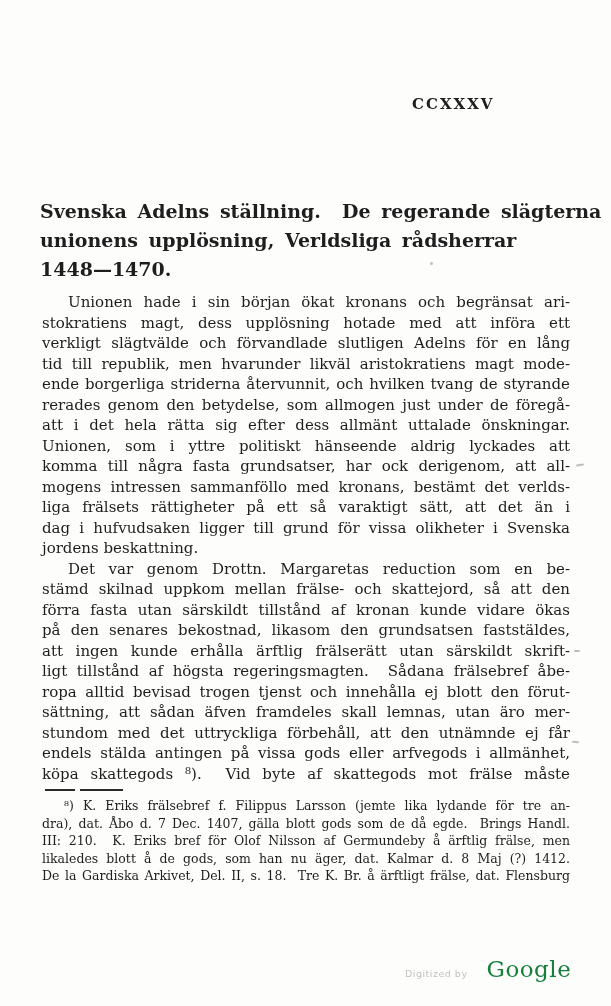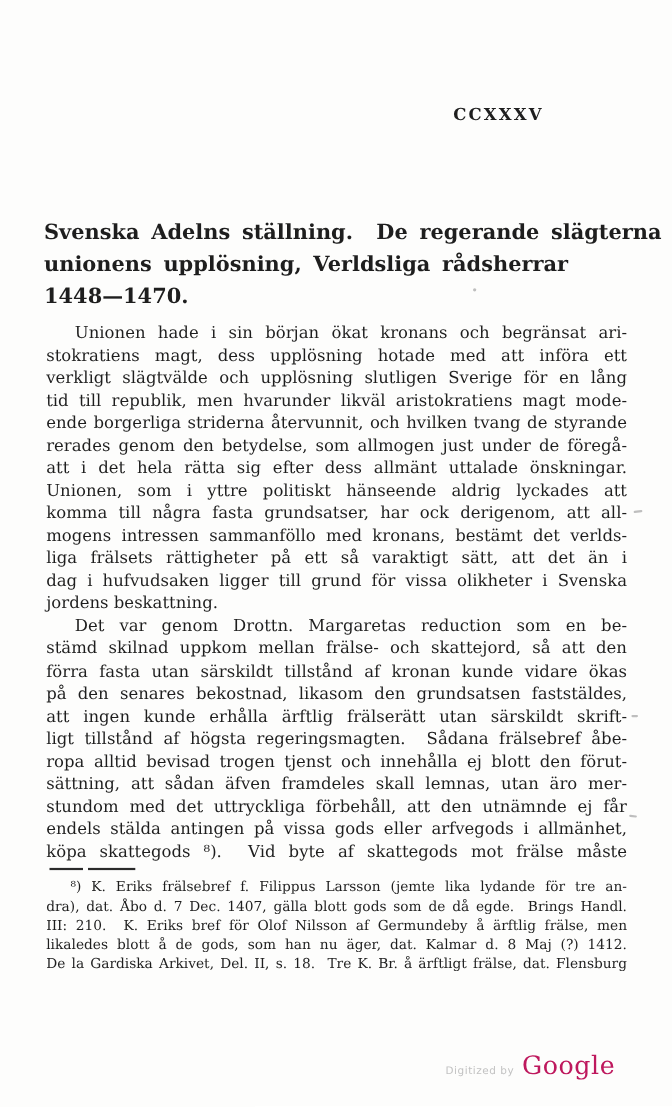--- a/index.html
+++ b/index.html
@@ -69,32 +69,32 @@
     text-align: justify;
     text-align-last: justify;
   }
   .footnote .line:first-child { text-indent: 22px; }
   .watermark {
     position: absolute;
     left: 405px;
     top: 956px;
     display: flex;
     align-items: baseline;
-    gap: 7px;
+    gap: 19px;
   }
   .watermark .prefix {
     font-family: "DejaVu Sans", sans-serif;
     font-size: 9.5px;
     color: #c2c2c2;
     letter-spacing: 0.5px;
   }
   .watermark .brand {
     font-family: "DejaVu Serif", serif;
     font-size: 23px;
-    color: #be185d;
+    color: #15803d;
     letter-spacing: 0.5px;
   }
   .artifact {
     position: absolute;
     background: #8a8a8a;
     opacity: 0.55;
   }
   .artifact.dot { width: 3px; height: 3px; border-radius: 50%; }
   .artifact.dash { height: 2px; border-radius: 1px; }
 </style>
@@ -108,21 +108,21 @@
   <div class="heading">
     <div class="h-line">Svenska Adelns ställning.&nbsp; De regerande slägterna efter</div>
     <div class="h-line">unionens upplösning, Verldsliga rådsherrar</div>
     <div class="h-line">1448—1470.</div>
   </div>
 
   <div class="body-text">
     <div class="para para-1">
         <div class="line">Unionen hade i sin början ökat kronans och begränsat ari-</div>
         <div class="line">stokratiens magt, dess upplösning hotade med att införa ett</div>
-        <div class="line">verkligt slägtvälde och upplösning slutligen Sverige för en lång</div>
+        <div class="line">verkligt slägtvälde och förvandlade slutligen Adelns för en lång</div>
         <div class="line">tid till republik, men hvarunder likväl aristokratiens magt mode-</div>
         <div class="line">ende borgerliga striderna återvunnit, och hvilken tvang de styrande</div>
         <div class="line">rerades genom den betydelse, som allmogen just under de föregå-</div>
         <div class="line">att i det hela rätta sig efter dess allmänt uttalade önskningar.</div>
         <div class="line">Unionen, som i yttre politiskt hänseende aldrig lyckades att</div>
         <div class="line">komma till några fasta grundsatser, har ock derigenom, att all-</div>
         <div class="line">mogens intressen sammanföllo med kronans, bestämt det verlds-</div>
         <div class="line">liga frälsets rättigheter på ett så varaktigt sätt, att det än i</div>
         <div class="line">dag i hufvudsaken ligger till grund för vissa olikheter i Svenska</div>
         <div class="line">jordens beskattning.</div>

